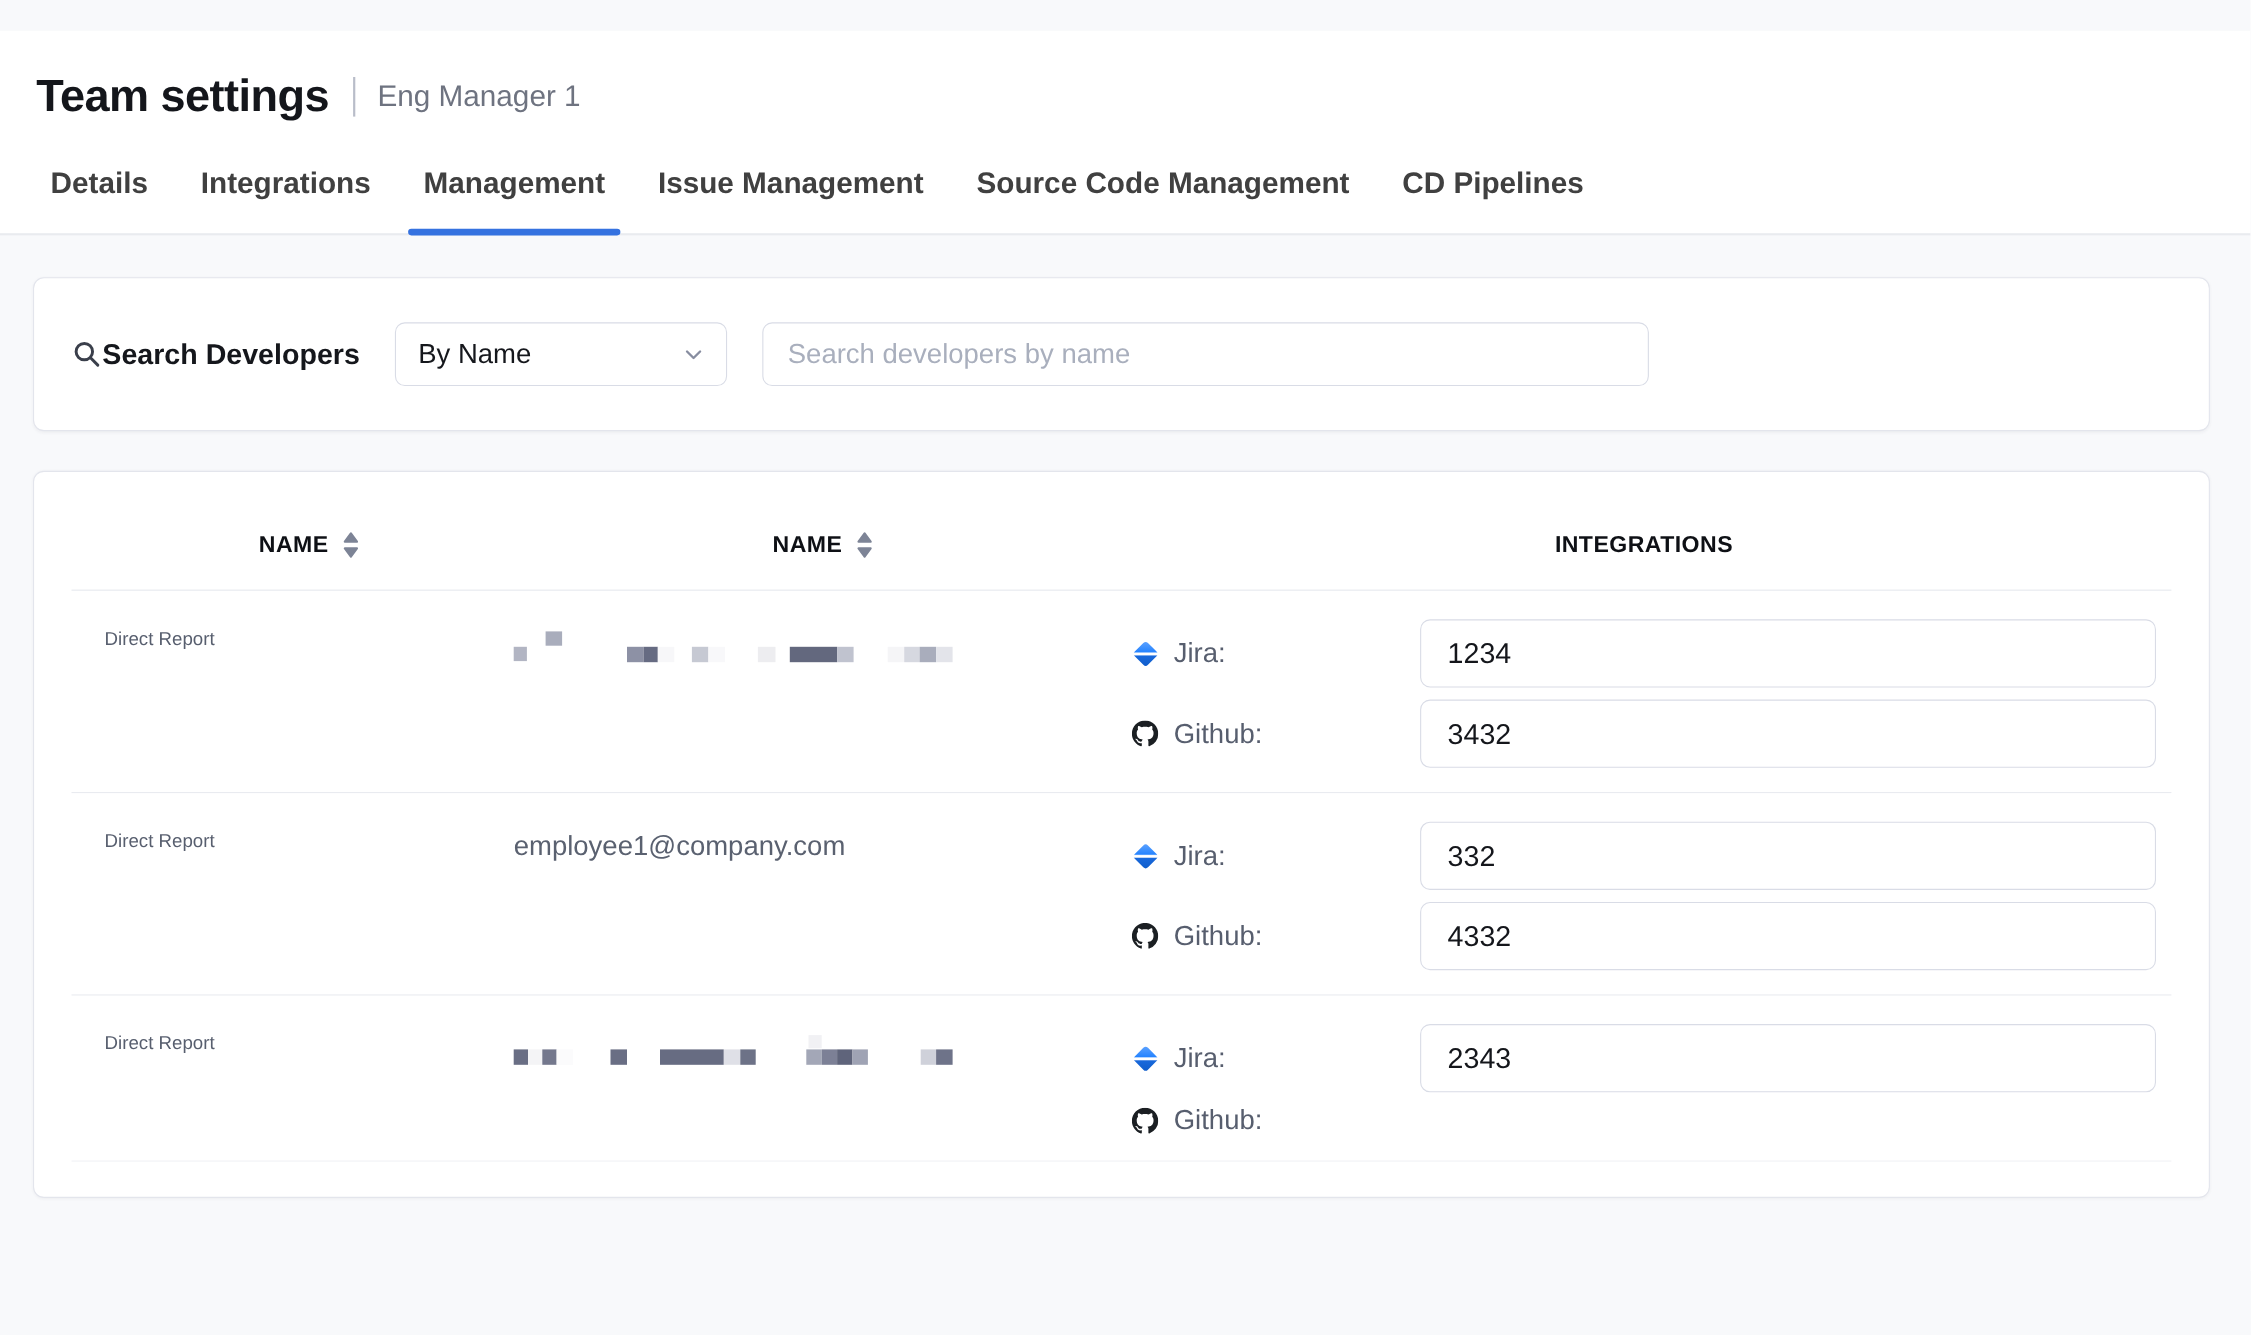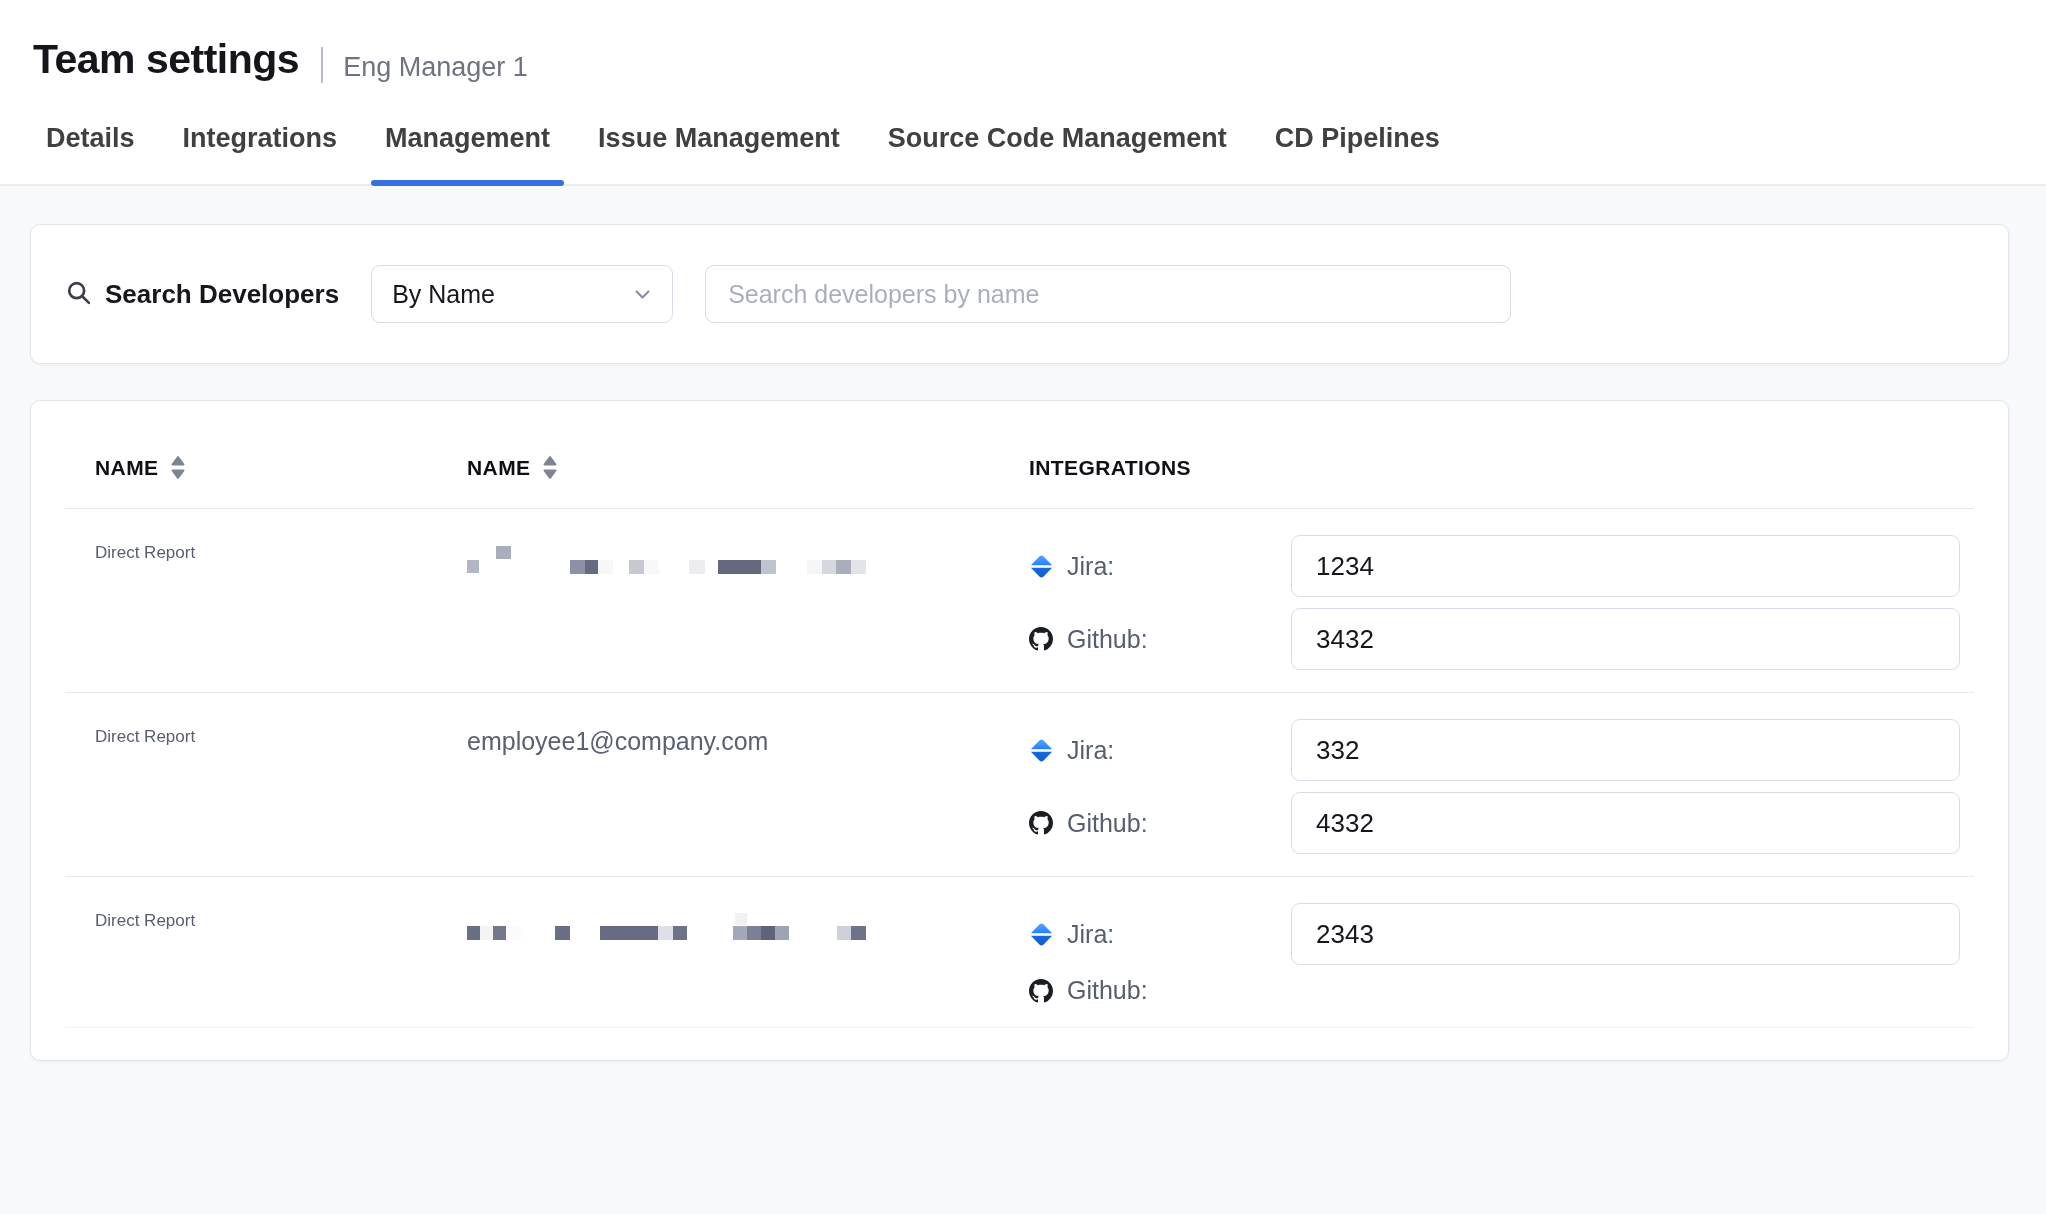--- a/index.html
+++ b/index.html
@@ -5,21 +5,21 @@
   * { margin:0; padding:0; box-sizing:border-box; }
   html,body { width:2046px; height:1214px; }
   body {
     font-family:"Liberation Sans", sans-serif;
     background:#f8f9fb;
     color:#16181d;
     overflow:hidden;
   }
   
   .topbar { background:#ffffff; }
-  .header { display:flex; align-items:flex-end; padding:36px 33px 6px 33px; }
+  .header { display:flex; align-items:center; padding:36px 33px 6px 33px;margin-top:28px; }
   .page-title { font-size:41px; font-weight:700; letter-spacing:-0.5px; color:#14161b; }
   .title-divider { width:2px; height:36px; background:#b9bdc9; margin:0 20px 0 22px; }
   .page-subtitle { font-size:27px; font-weight:400; color:#6e7380; }
   
   .tabs { display:flex; padding:0 32px; border-bottom:2px solid #e9ebef; }
   .tab {
     position:relative; font-size:27px; font-weight:600; color:#404040;
     padding:34px 14px 30px 14px; margin-right:20px; cursor:pointer; white-space:nowrap;text-align:center;
   }
   .tab.active::after {
@@ -27,40 +27,40 @@
     background:#3572e0; border-radius:4px;
   }
   
   .content { padding:38px 37px 0 30px; }
   .card {
     background:#ffffff; border:1px solid #e3e5ec; border-radius:10px;
     box-shadow:0 1px 3px rgba(35,40,60,.05);
   }
   
   .search-card { height:140px; display:flex; align-items:center; padding:0 34px; margin-bottom:36px; }
-  .search-label { display:flex; gap:12px; }
+  .search-label { display:flex; align-items:center; gap:0; }
   .search-label-text { font-size:26px; font-weight:700; color:#15171c; }
   .filter-select {
     margin-left:32px; width:302px; height:58px; border:1.5px solid #d9dce6; border-radius:9px;
     display:flex; align-items:center; justify-content:space-between; padding:0 20px 0 20px;
     font-size:25px; color:#15171c; cursor:pointer; background:#fff;
   }
   .search-input {
     margin-left:32px; width:806px; height:58px; border:1.5px solid #d9dce6; border-radius:9px;
     font-size:25px; color:#737373; padding:0 22px; outline:none;
     font-family:"Liberation Sans", sans-serif; background:#fff;
   }
   .search-input::placeholder { color:#a9afbd; }
   
   .table-card { padding:0 34px 32px 34px; }
   .thead {
     display:grid; grid-template-columns:372px 562px 1fr; padding:54px 14px 28px 30px;
     border-bottom:1.5px solid #e6e8ee;
   }
-  .th { display:flex; align-items:center; gap:12px; }
+  .th { display:flex; align-items:center; gap:12px;justify-content:center; }
   .th-label { font-size:21px; font-weight:700; color:#0e1015; letter-spacing:0.4px; }
   .sort-btn { display:inline-flex; cursor:pointer; }
   .trow {
     display:grid; grid-template-columns:372px 562px 1fr;
     padding:26px 14px 22px 30px; border-bottom:1.5px solid #e9ebf0;
   }
   .trow.last { border-bottom:1.5px solid #f1f2f5; }
   .cell-name { font-size:17px; color:#575e6e; padding-top:8px; }
   .cell-email { font-size:25px; color:#5a6170; padding-top:8px; }
   .redacted { position:relative; height:46px; }

